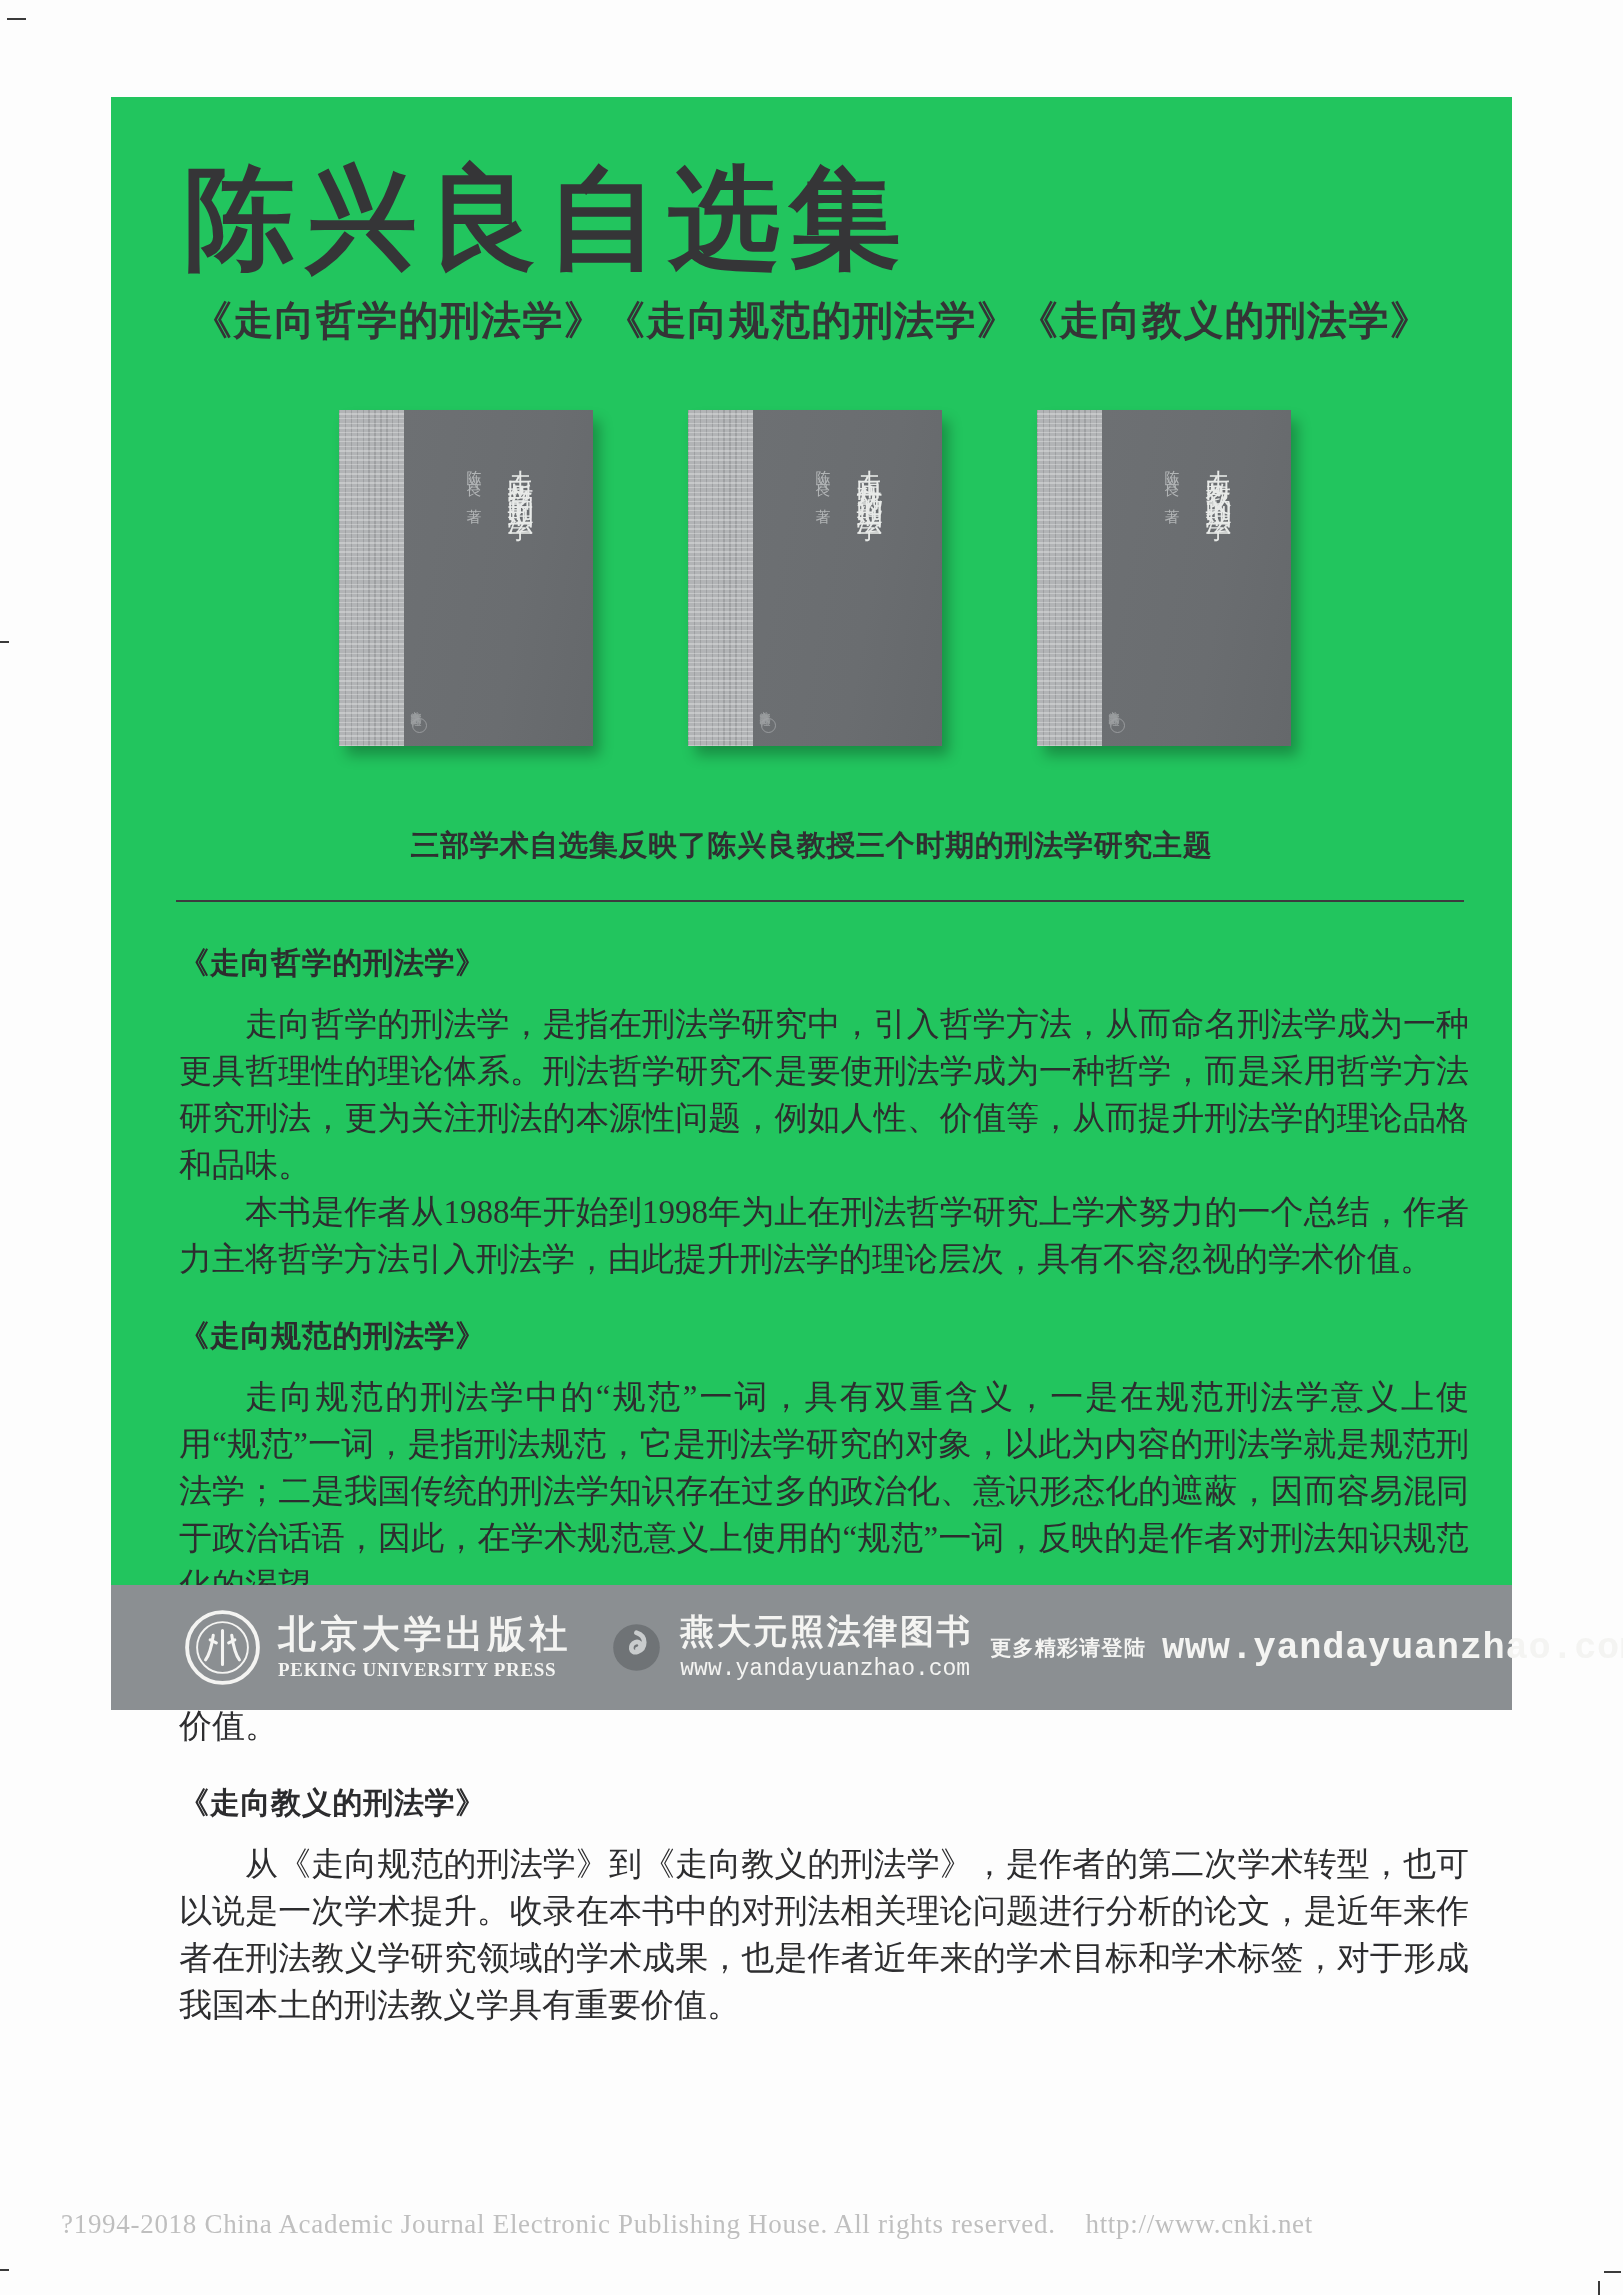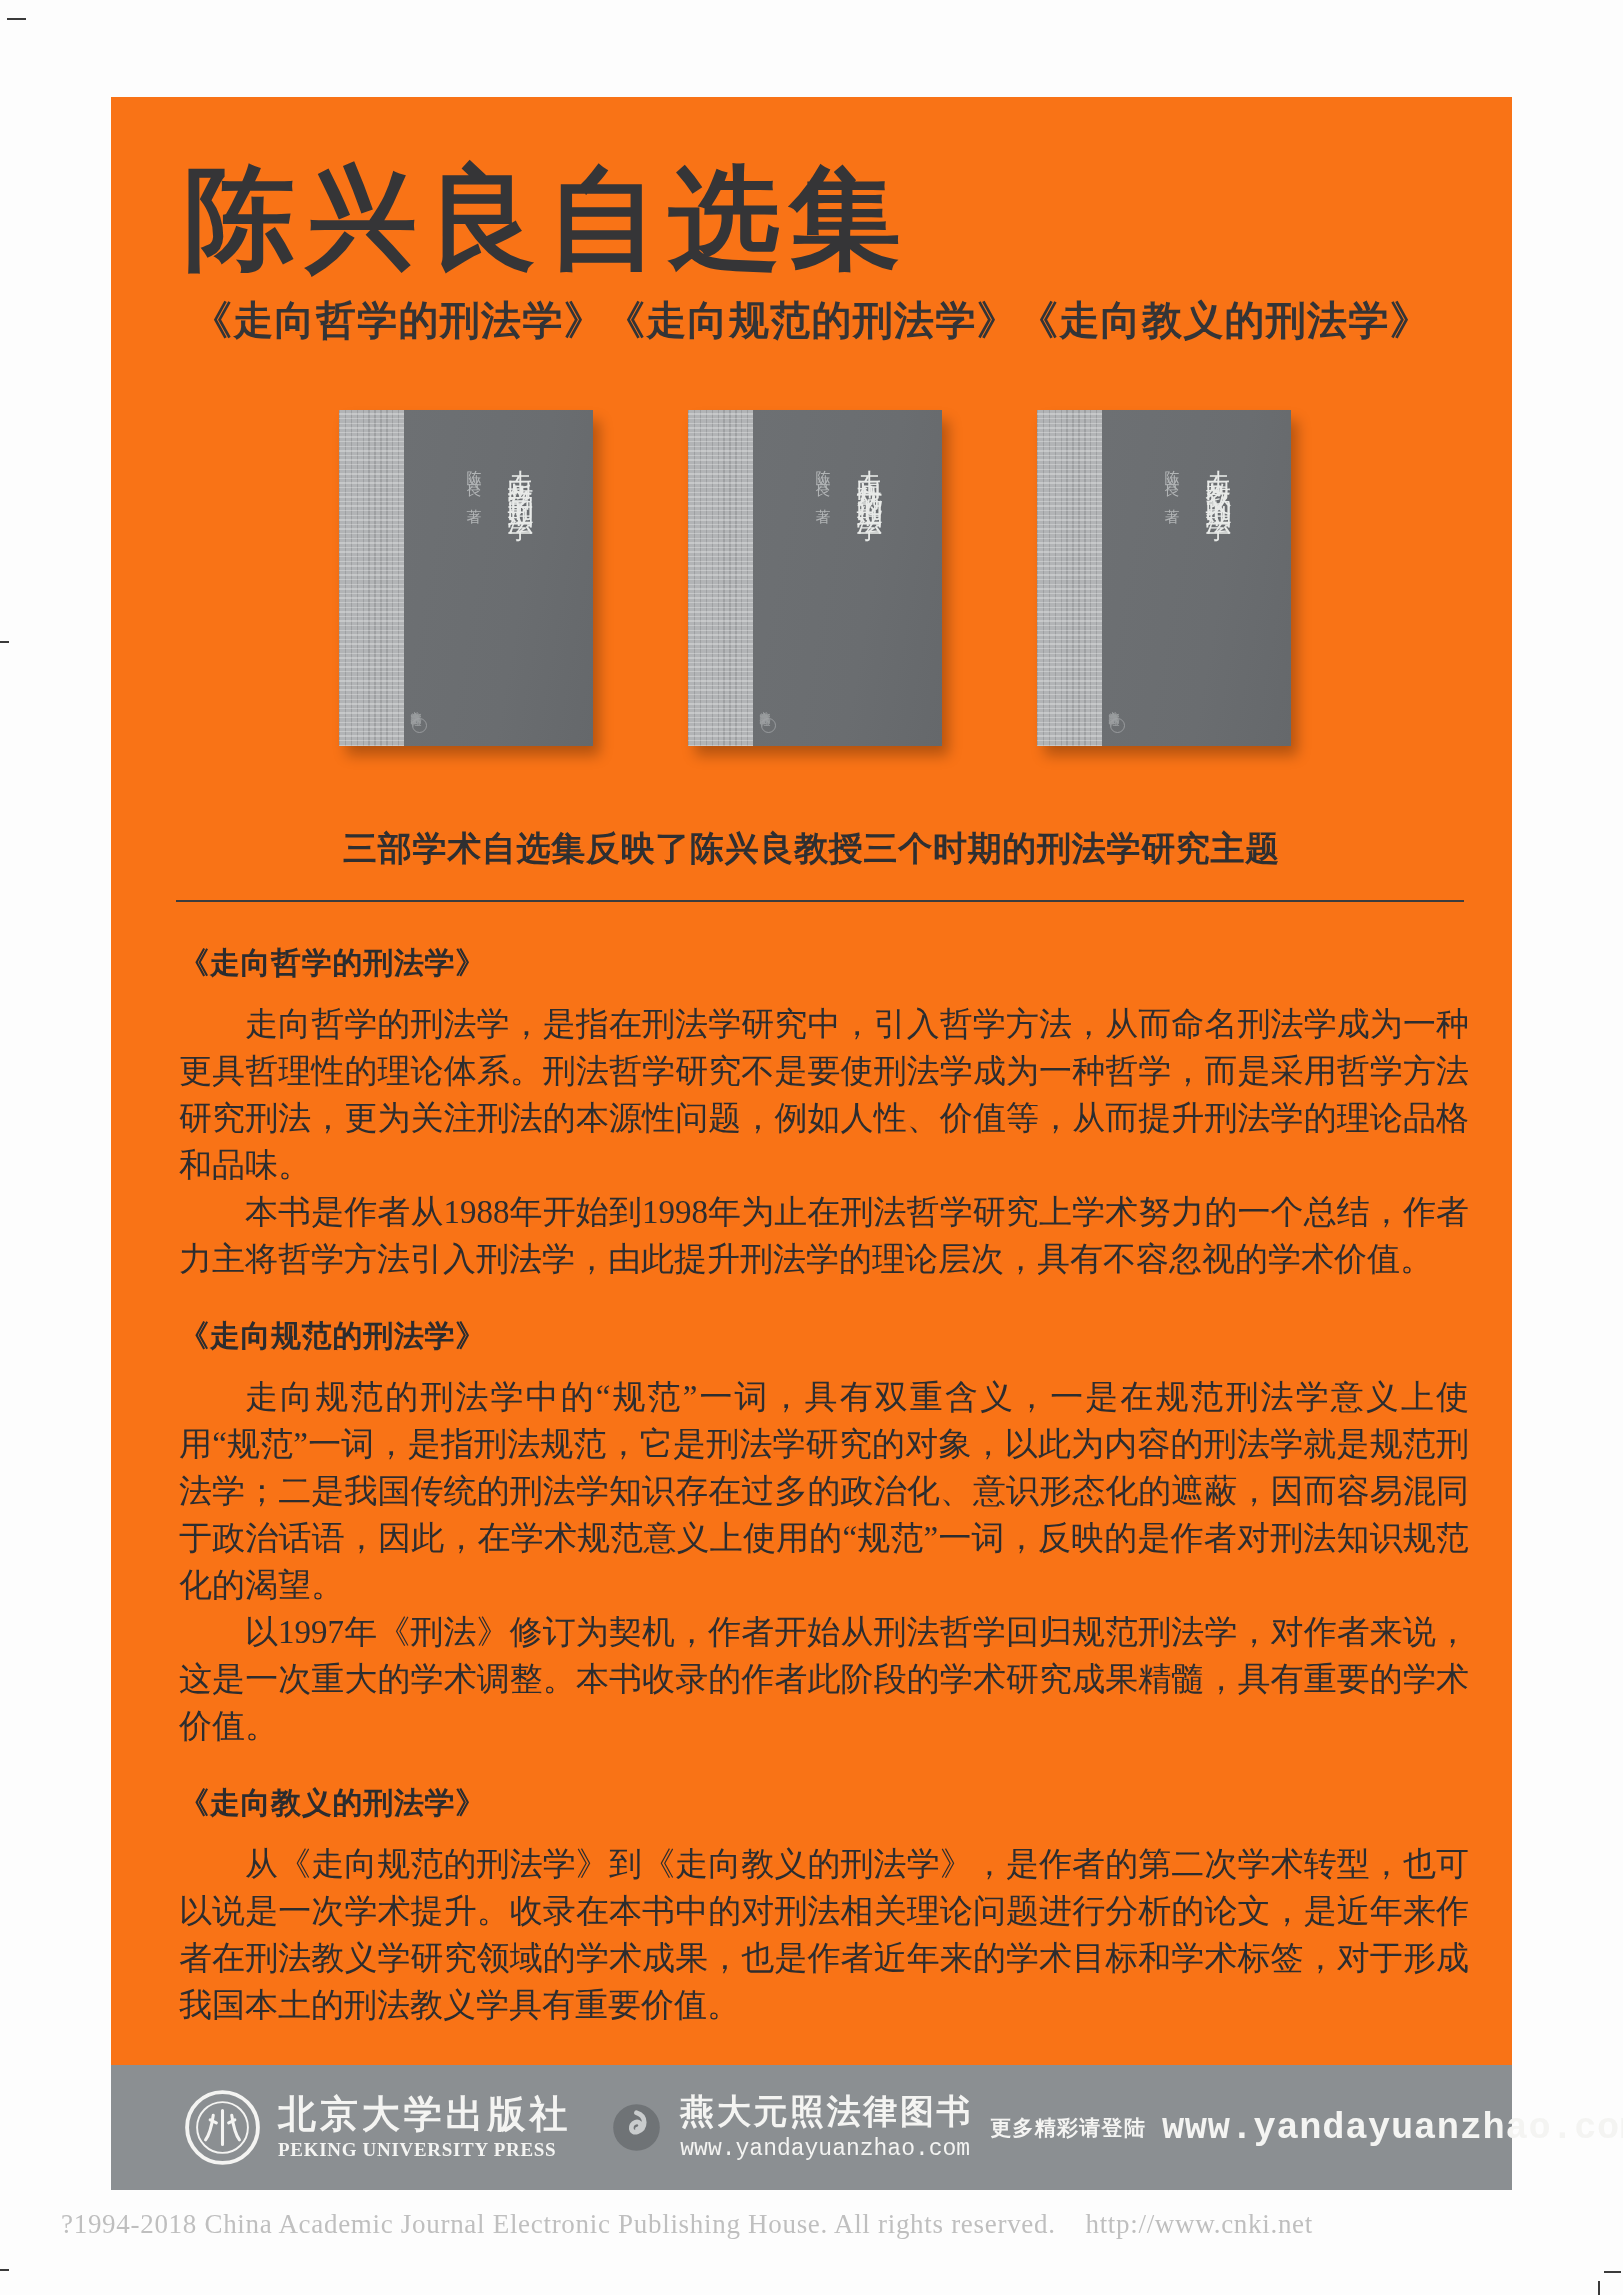--- a/index.html
+++ b/index.html
@@ -6,21 +6,21 @@
   .page{position:relative;width:1623px;height:2295px;background:#fdfdfd;overflow:hidden;
         font-family:"Liberation Sans",sans-serif;color:#2e2e30;}
   
   .crop{position:absolute;background:#3a3a3a;}
   .crop.tl-h{left:6.5px;top:18px;width:19.6px;height:2px;}
   .crop.l-m{left:0;top:641px;width:9px;height:2px;}
   .crop.bl-h{left:0;top:2269px;width:9px;height:2px;}
   .crop.br-h{left:1604px;top:2271px;width:17px;height:2px;}
   .crop.br-v{left:1598px;top:2281px;width:2px;height:14.3px;}
 
-  .panel{position:absolute;left:111px;top:97px;width:1401px;height:2093px;background:#f97316;}
+  .panel{position:absolute;left:111px;top:97px;width:1401px;height:1613px;background:#22c55e;}
 
   .main-title{position:absolute;left:73px;top:55px;margin:0;
     font-family:"Liberation Serif",serif;font-weight:900;font-size:112px;line-height:1.2;
     letter-spacing:9px;color:#353537;white-space:nowrap;}
   .subtitle{position:absolute;left:0;top:196px;width:100%;text-align:center;margin:0;
     font-weight:700;font-size:40px;color:#343436;letter-spacing:1.3px;white-space:nowrap;}
 
   .books-row{position:absolute;left:228px;top:313px;display:flex;gap:95px;}
   .book{width:254px;height:336px;display:flex;box-shadow:6.5px 10.4px 13px rgba(0,0,0,.28);}
   .spine{width:65px;height:100%;background-color:#b2b4b6;
@@ -30,21 +30,21 @@
   .book-title-v{position:absolute;top:39px;right:55px;writing-mode:vertical-rl;text-orientation:upright;
     font-family:"Liberation Serif",serif;font-size:26px;letter-spacing:6.5px;color:#eff1ef;opacity:.95;}
   .book-author-v{position:absolute;top:48px;right:110px;writing-mode:vertical-rl;text-orientation:upright;
     font-family:"Liberation Serif",serif;font-size:15px;letter-spacing:5.9px;color:#c3c6c7;opacity:.8;}
   .book-pub-v{position:absolute;left:3.9px;bottom:39px;writing-mode:vertical-rl;text-orientation:upright;
     font-family:"Liberation Serif",serif;font-size:11px;letter-spacing:0.7px;color:#a2a5a7;opacity:.85;}
   .book-logo-dot{position:absolute;left:7.8px;bottom:13px;width:13px;height:13px;border:1.3px solid #a2a5a7;
     border-radius:50%;opacity:.8;}
 
   .caption{position:absolute;left:0;top:729px;width:100%;text-align:center;margin:0;
-    font-weight:700;font-size:34px;color:#2f2f31;letter-spacing:0.7px;}
+    font-weight:700;font-size:29px;color:#2f2f31;letter-spacing:0.7px;}
   .divider{position:absolute;left:65px;top:803px;width:1288px;height:2px;background:#3c3c3e;}
 
   .content{position:absolute;left:68px;top:846px;width:1290px;}
   .section-heading{font-size:30px;font-weight:700;color:#2c2c2e;margin:33px 0 17px 0;letter-spacing:0.7px;}
   .section-heading.first{margin-top:0;}
   .content p{font-family:"Liberation Serif",serif;font-size:33px;line-height:47px;margin:0;
     text-align:justify;text-indent:2em;color:#2d2d2f;}
 
   .footer-bar{position:absolute;left:0;bottom:0;width:100%;height:125px;background:#8b8f92;
     display:flex;align-items:center;padding:0 39px 0 73px;box-sizing:border-box;gap:17px;color:#f4f4f2;}

